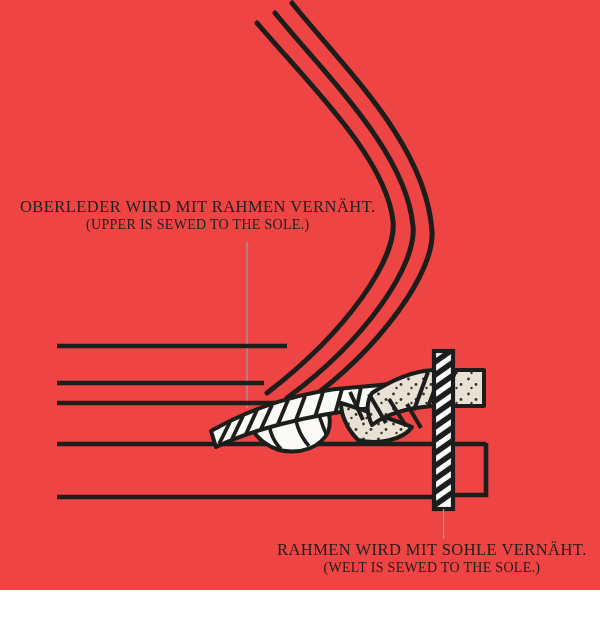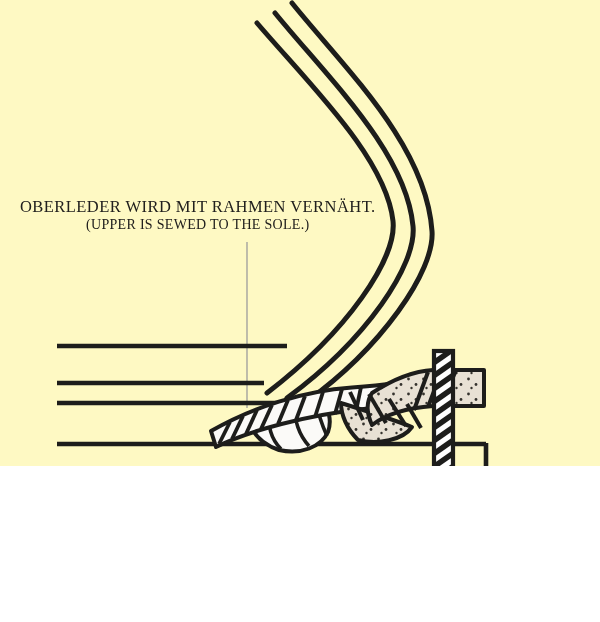--- a/index.html
+++ b/index.html
@@ -1,20 +1,20 @@
 <!DOCTYPE html>
 <html><head>
 <meta charset="utf-8">
 <style>
   html,body{margin:0;padding:0;}
   body{font-family:"Liberation Serif","DejaVu Serif",serif;}
   .stage{
     position:relative;
-    width:600px;height:466px;
-    background:#fef9c3;
+    width:600px;height:590px;
+    background:#ef4444;
     overflow:hidden;
   }
   .stage svg{position:absolute;left:0;top:0;}
   .label{
     position:absolute;
     color:#21201e;
   }
   .label .l1{
     font-size:16.5px;
     letter-spacing:0.45px;
@@ -130,14 +130,18 @@
     </g>
 
     <line x1="443.5" y1="509" x2="443.5" y2="539" stroke="#9c9c9c" stroke-width="1.3"></line>
   </svg>
 
   <div class="label label-upper">
     <div class="l1">OBERLEDER WIRD MIT RAHMEN VERNÄHT.</div>
     <div class="l2">(UPPER IS SEWED TO THE SOLE.)</div>
   </div>
 
+  <div class="label label-welt">
+    <div class="l1">RAHMEN WIRD MIT SOHLE VERNÄHT.</div>
+    <div class="l2">(WELT IS SEWED TO THE SOLE.)</div>
+  </div>
 
 </div>
 
 </body></html>

